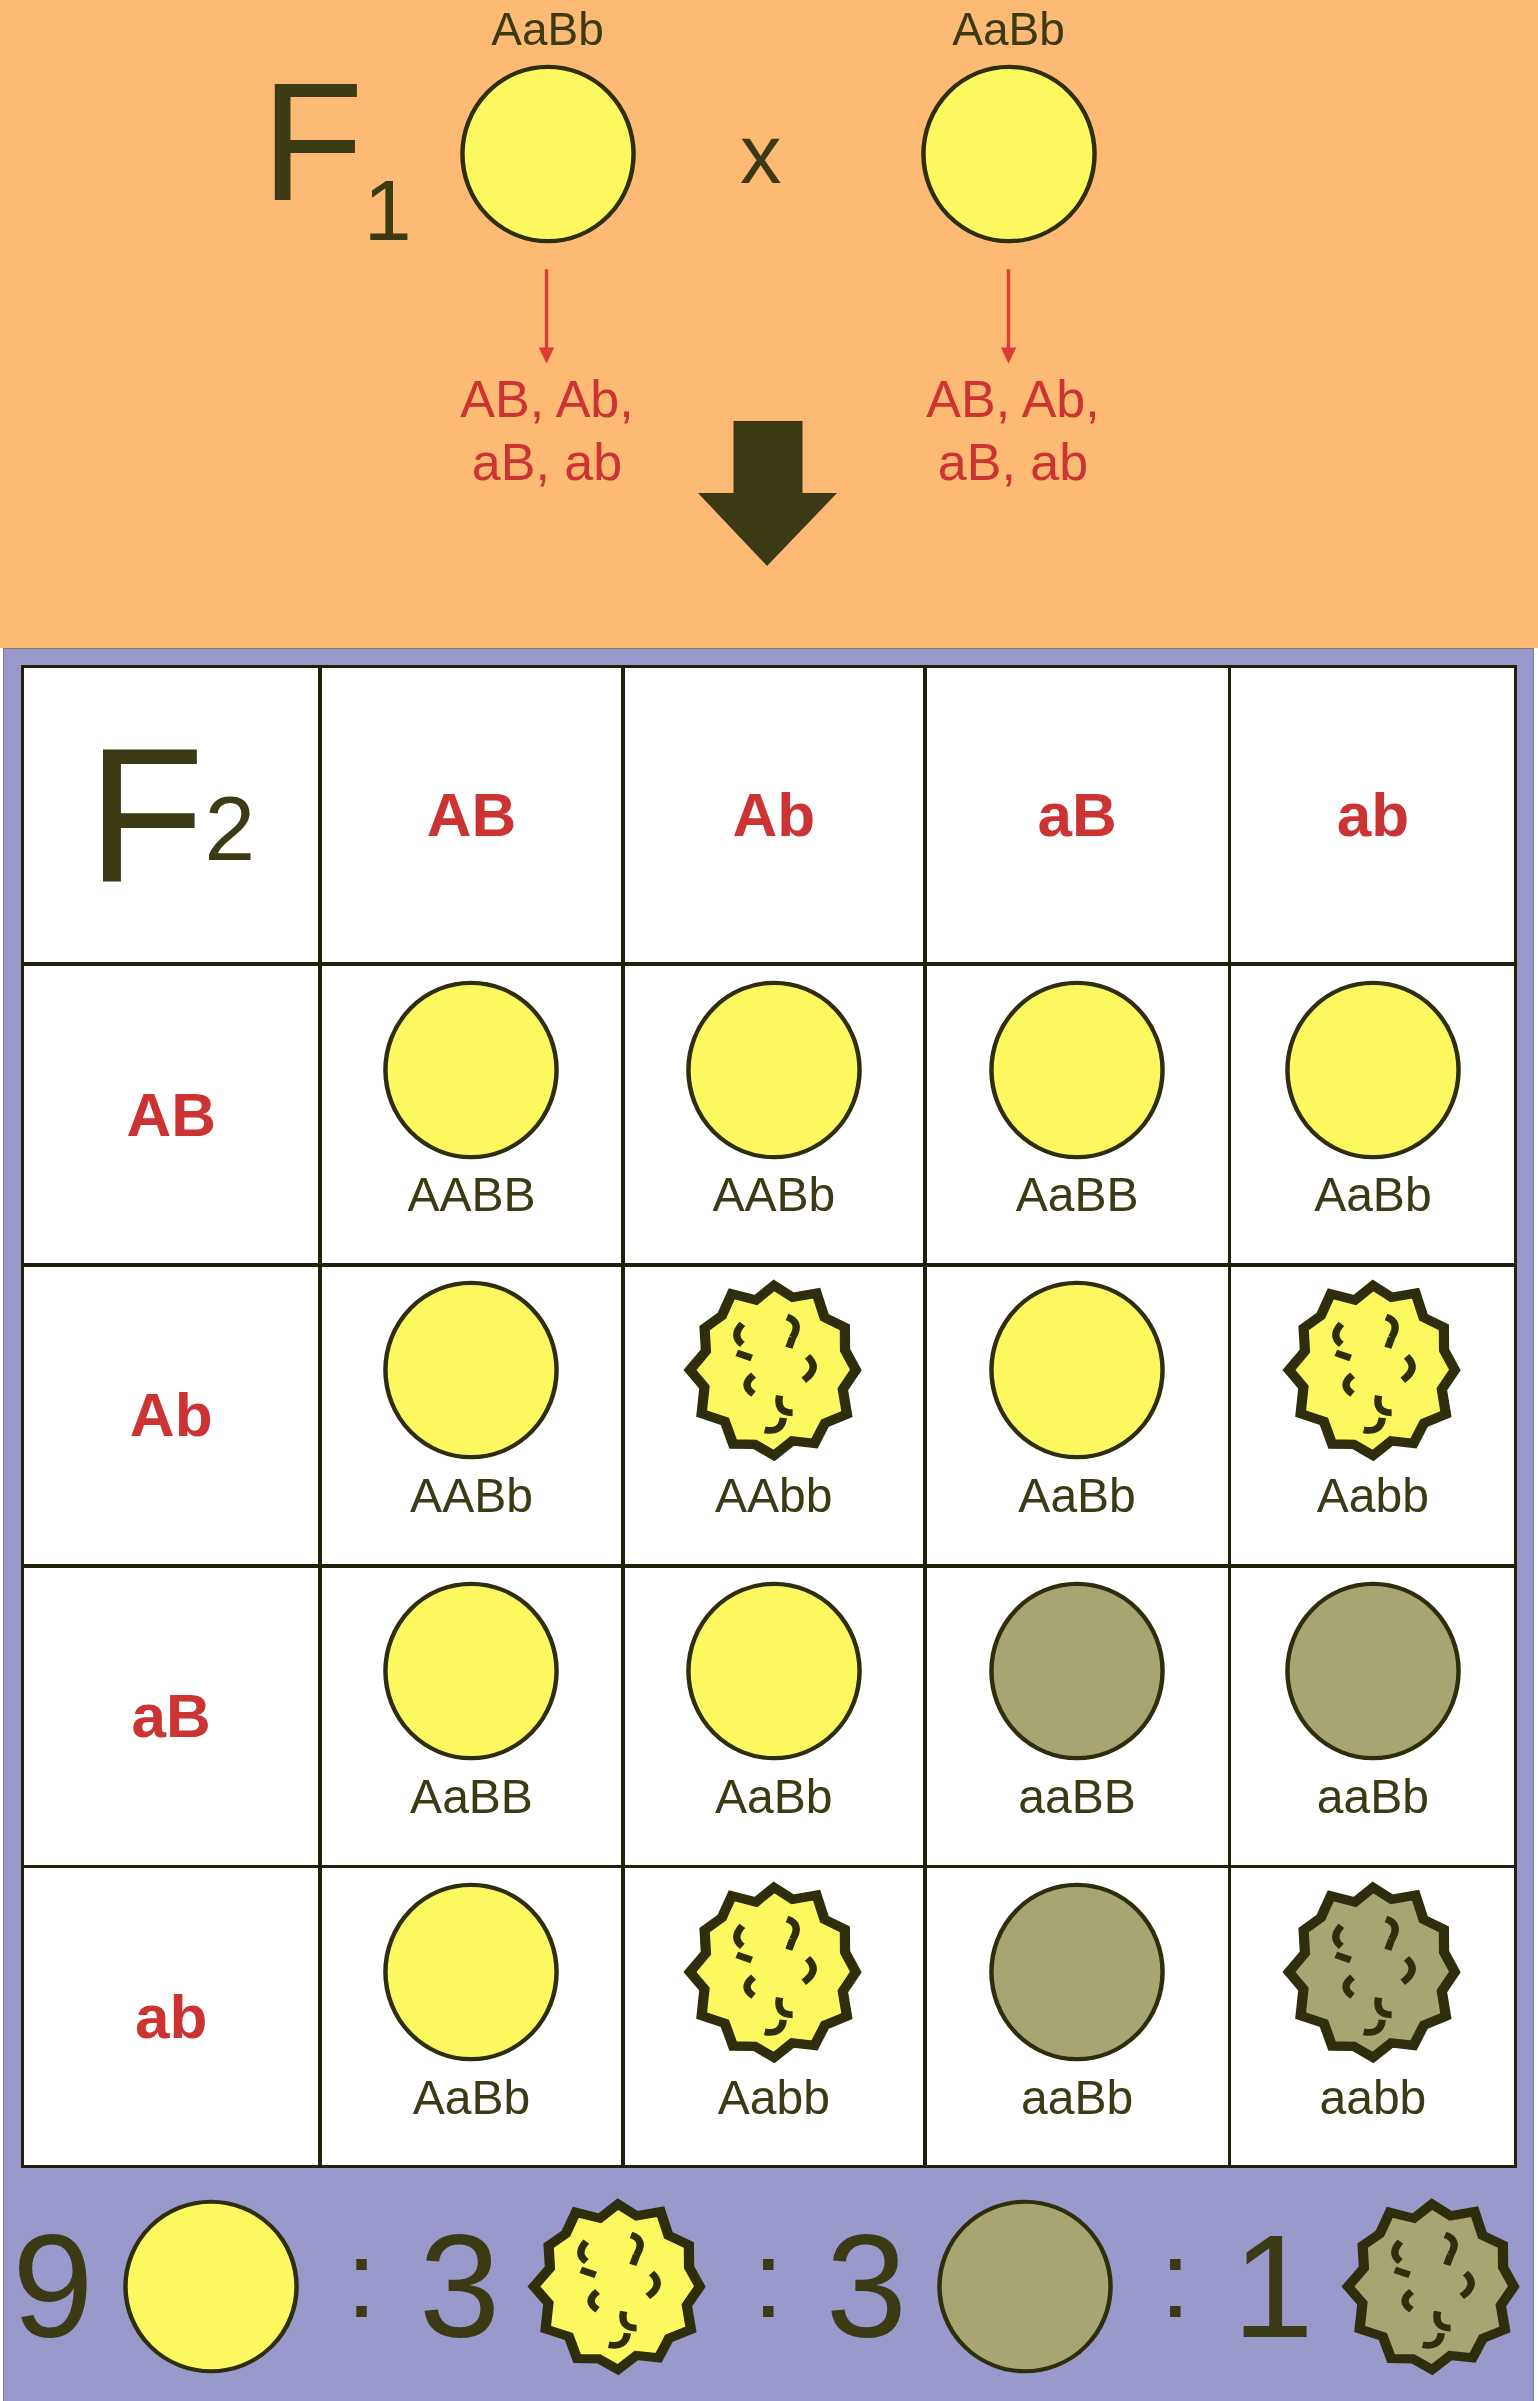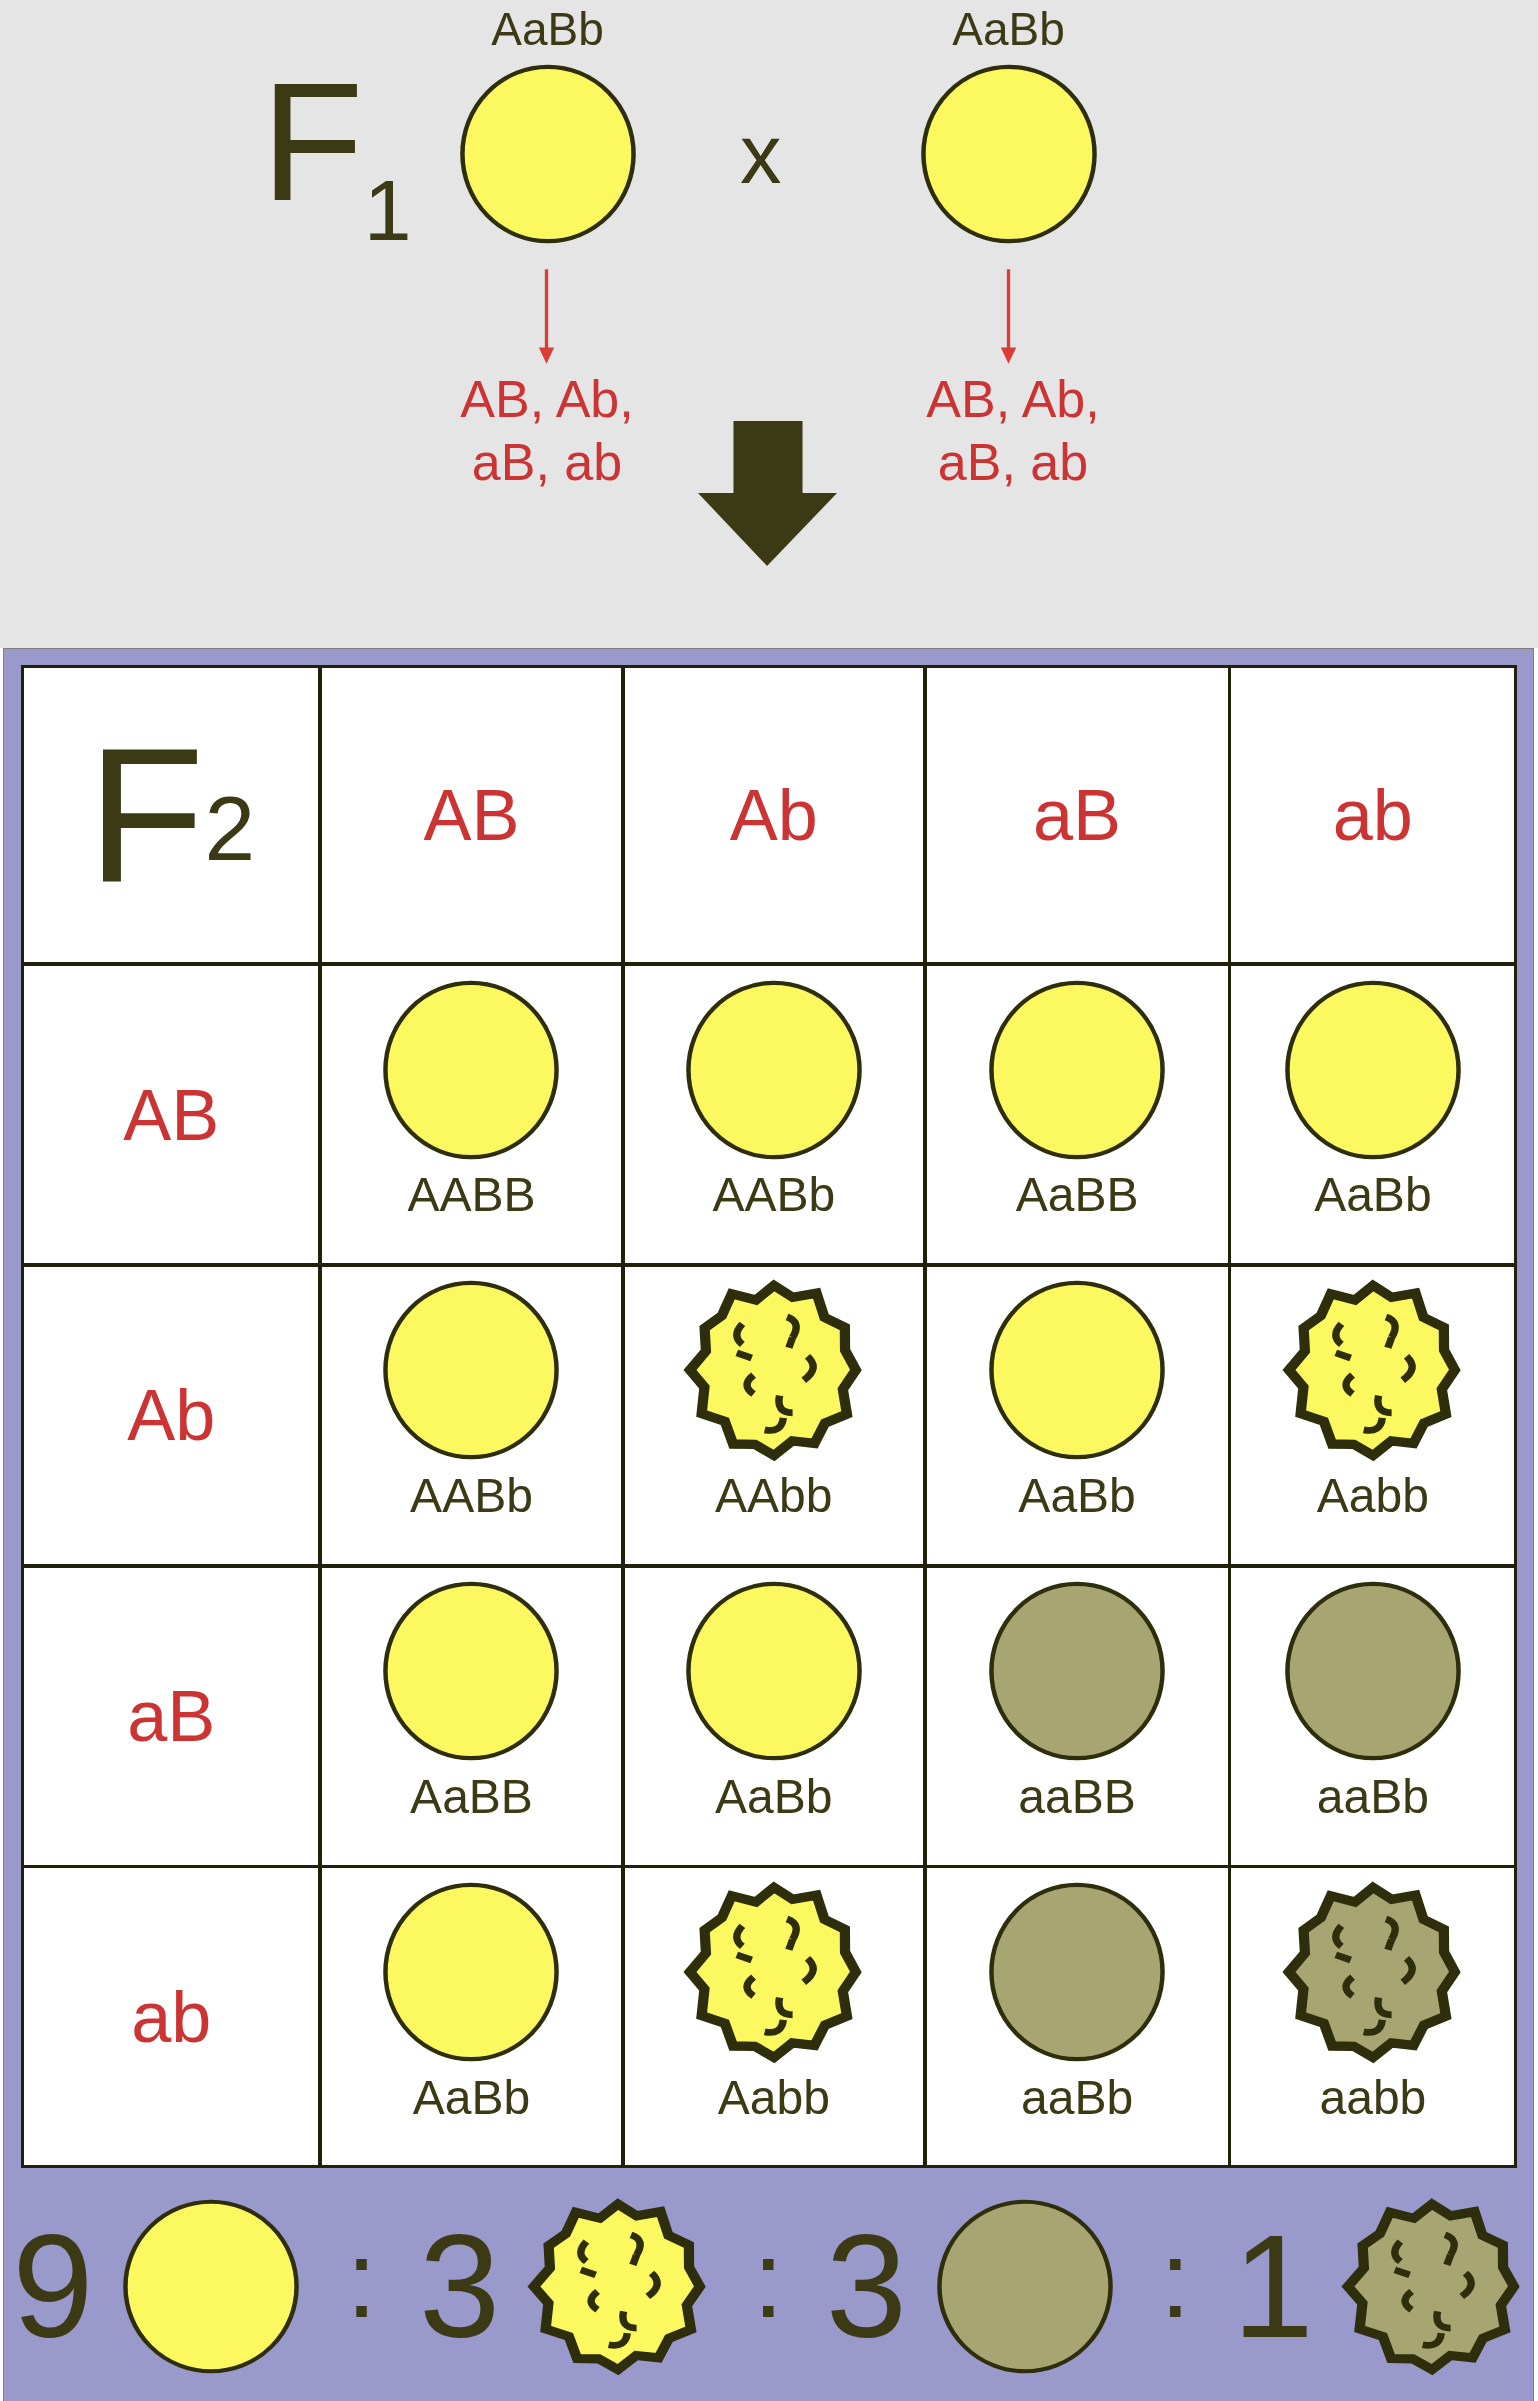--- a/index.html
+++ b/index.html
@@ -6,21 +6,21 @@
     --dark:#3B3A15; --red:#CC3333; --arrowred:#DD3B35; --lav:#9A99CB;
     --line:#21200A; --frame:#7E7E7E; --cellbg:#FFFFFF;
   }
   *{margin:0;padding:0;box-sizing:border-box;}
   html,body{background:#fff;}
   body{
     width:1538px;height:2402px;position:relative;overflow:hidden;
     font-family:"Liberation Sans","DejaVu Sans",sans-serif;color:var(--dark);
   }
   
-  .top{position:absolute;left:0;top:0;width:1538px;height:648px;background:#e5e5e5;}
+  .top{position:absolute;left:0;top:0;width:1538px;height:648px;background:#fdba74;}
   .f1-label{position:absolute;left:261px;top:58px;line-height:1;white-space:nowrap;}
   .f1-label .big{font-size:168px;}
   .f1-label .sub{font-size:86px;display:inline-block;transform:translateY(40px);}
   .parent{position:absolute;top:3.8px;width:211px;display:flex;flex-direction:column;align-items:center;gap:5.8px;}
   .parent.p1{left:442px;}
   .parent.p2{left:903px;}
   .parent .genotype{font-size:46px;line-height:1.1;color:var(--dark);}
   .seed-box{display:block;line-height:0;}
   .seed-box svg{width:186px;height:188px;display:block;}
   .band .seed-box svg{height:183px;}
@@ -38,21 +38,21 @@
     background:var(--lav);border:1.9px solid var(--frame);}
   .ptable{position:absolute;left:17.3px;top:16.3px;display:grid;
     grid-template-columns:294px 299px 298px 301px 283px;
     grid-template-rows:294px 297px 297px 297px 297px;
     gap:3.8px;border:3.8px solid var(--line);background:var(--line);}
   .ptable > div{background:var(--cellbg);}
   .corner{display:flex;align-items:center;justify-content:center;line-height:1;}
   .corner .big{font-size:192px;}
   .corner .sub{font-size:91px;display:inline-block;transform:translateY(13.4px);}
   .colhead,.rowhead{display:flex;align-items:center;justify-content:center;
-    font-size:72px;font-weight:normal;color:var(--red);line-height:1;}
+    font-size:62px;font-weight:bold;color:var(--red);line-height:1;}
   .cell{display:flex;flex-direction:column;align-items:center;padding-top:9.6px;}
   .cell .cell-label{margin-top:5.8px;font-size:48px;line-height:1.1;color:var(--dark);}
   
   .band{position:absolute;left:0;right:0;top:1526px;height:223px;
     display:flex;align-items:center;justify-content:center;gap:42px;}
   .ratio-group{display:flex;align-items:center;gap:25px;}
   .ratio-num{font-size:146px;line-height:1;color:var(--dark);}
   .ratio-colon{font-size:110px;line-height:1;color:var(--dark);transform:translateY(-7.7px);}
 </style>
 </head>

